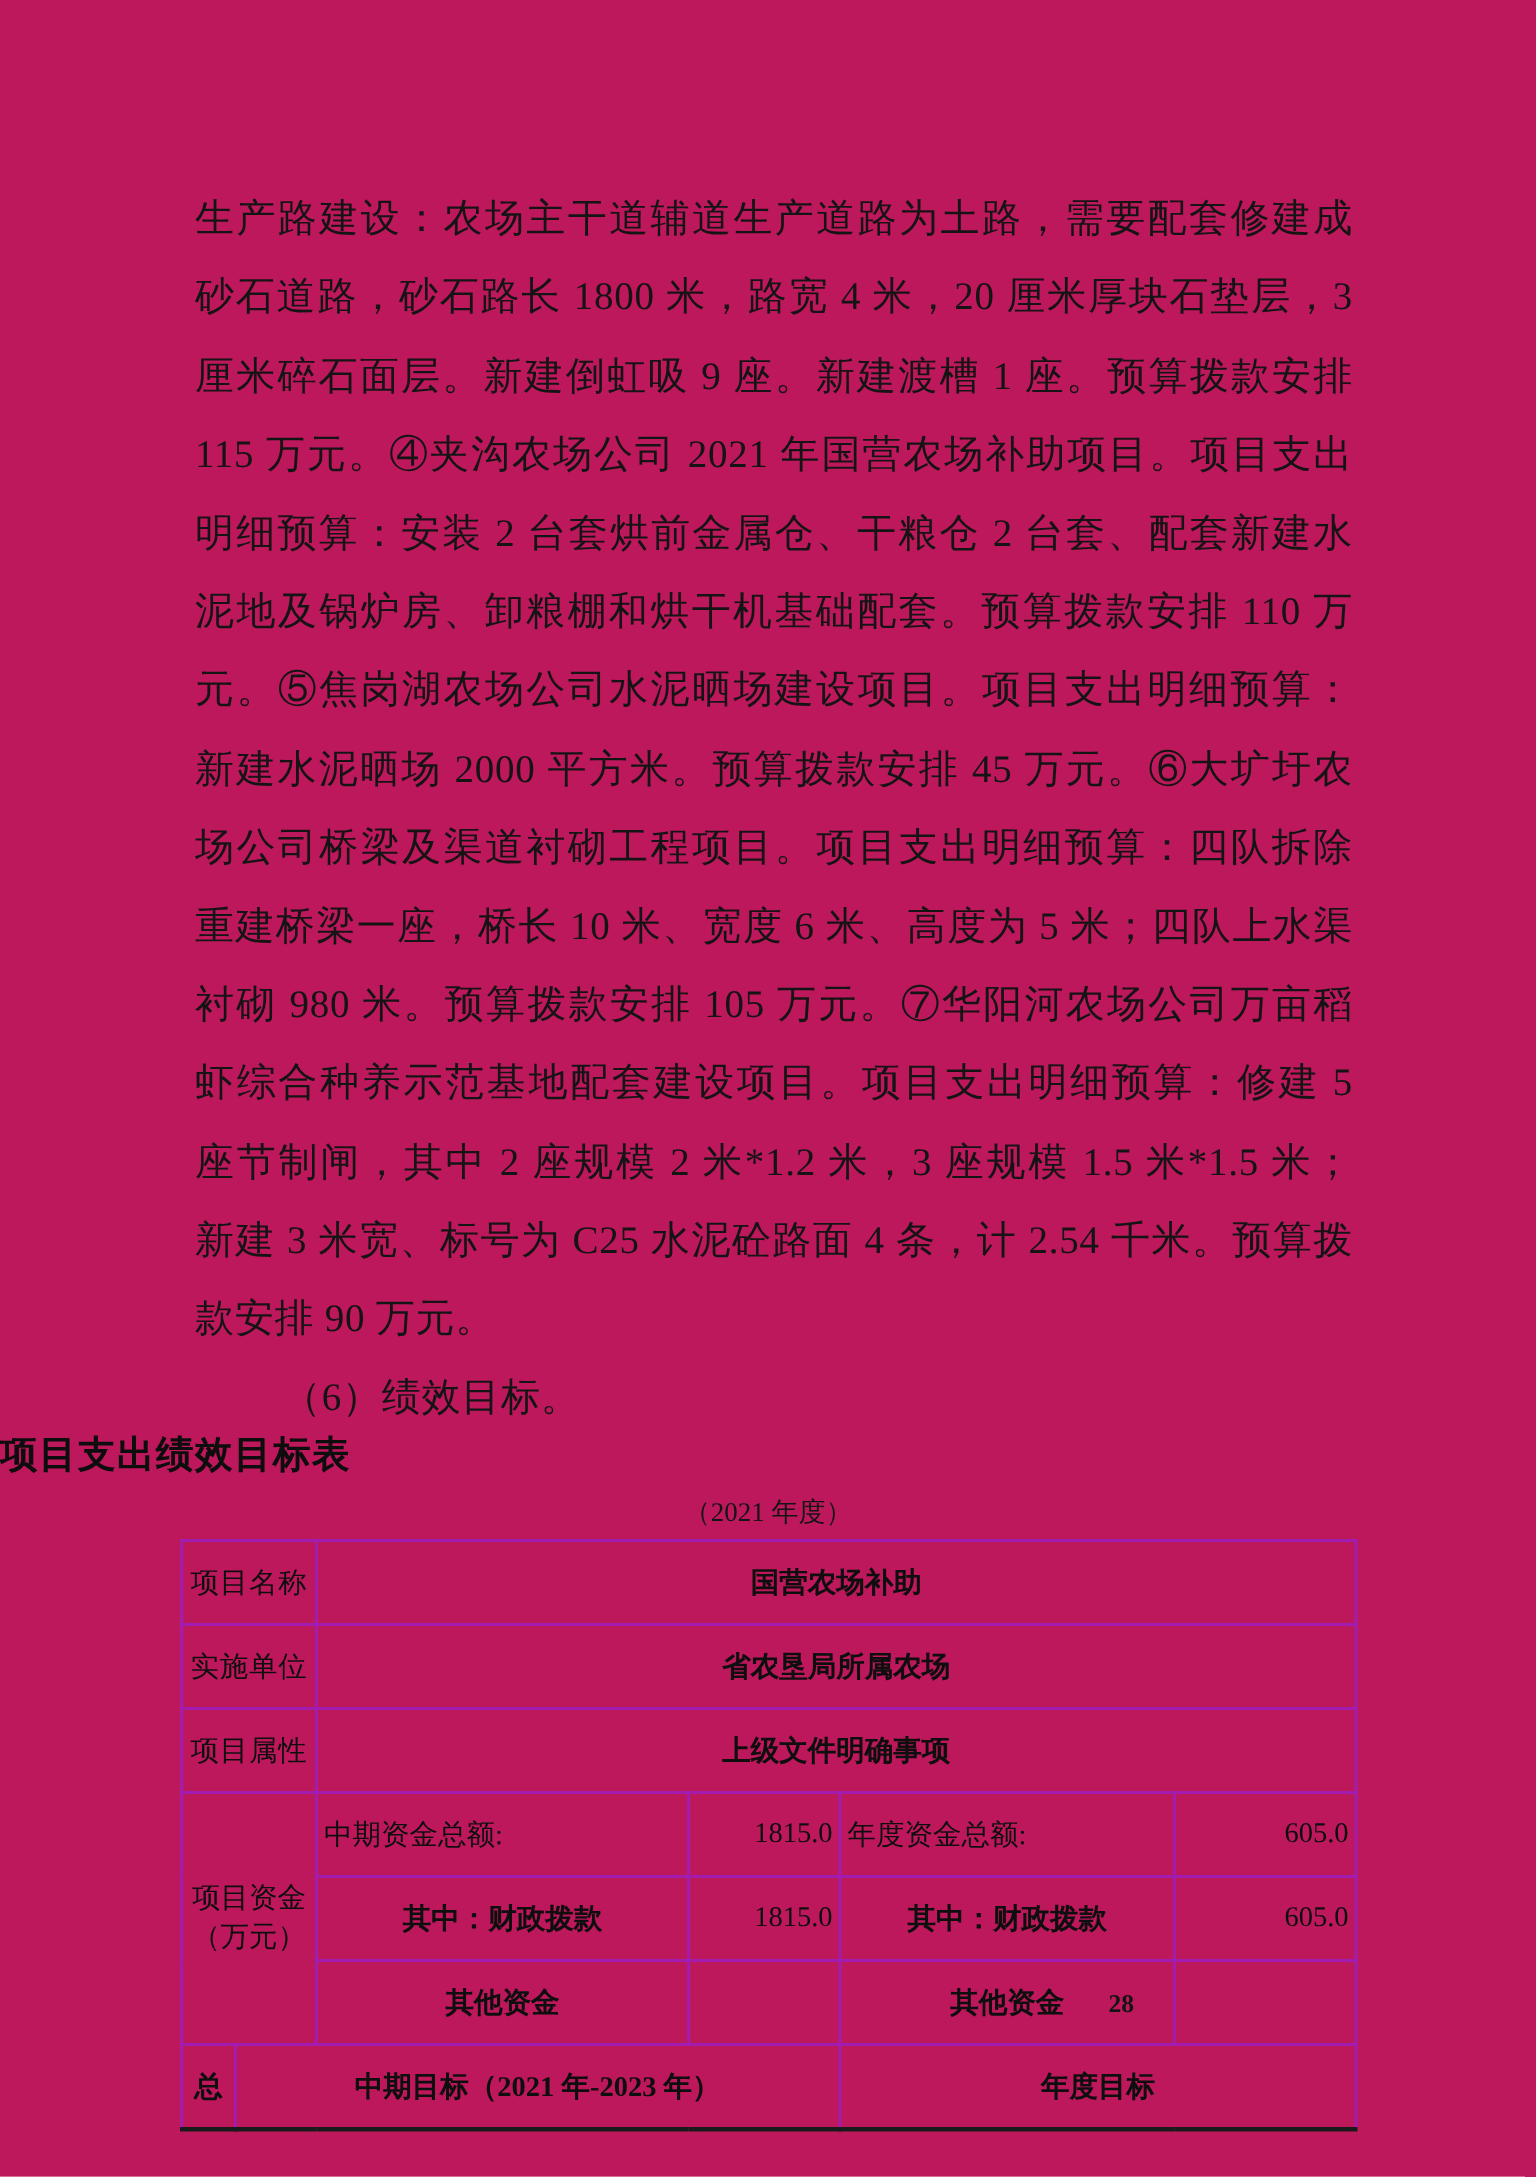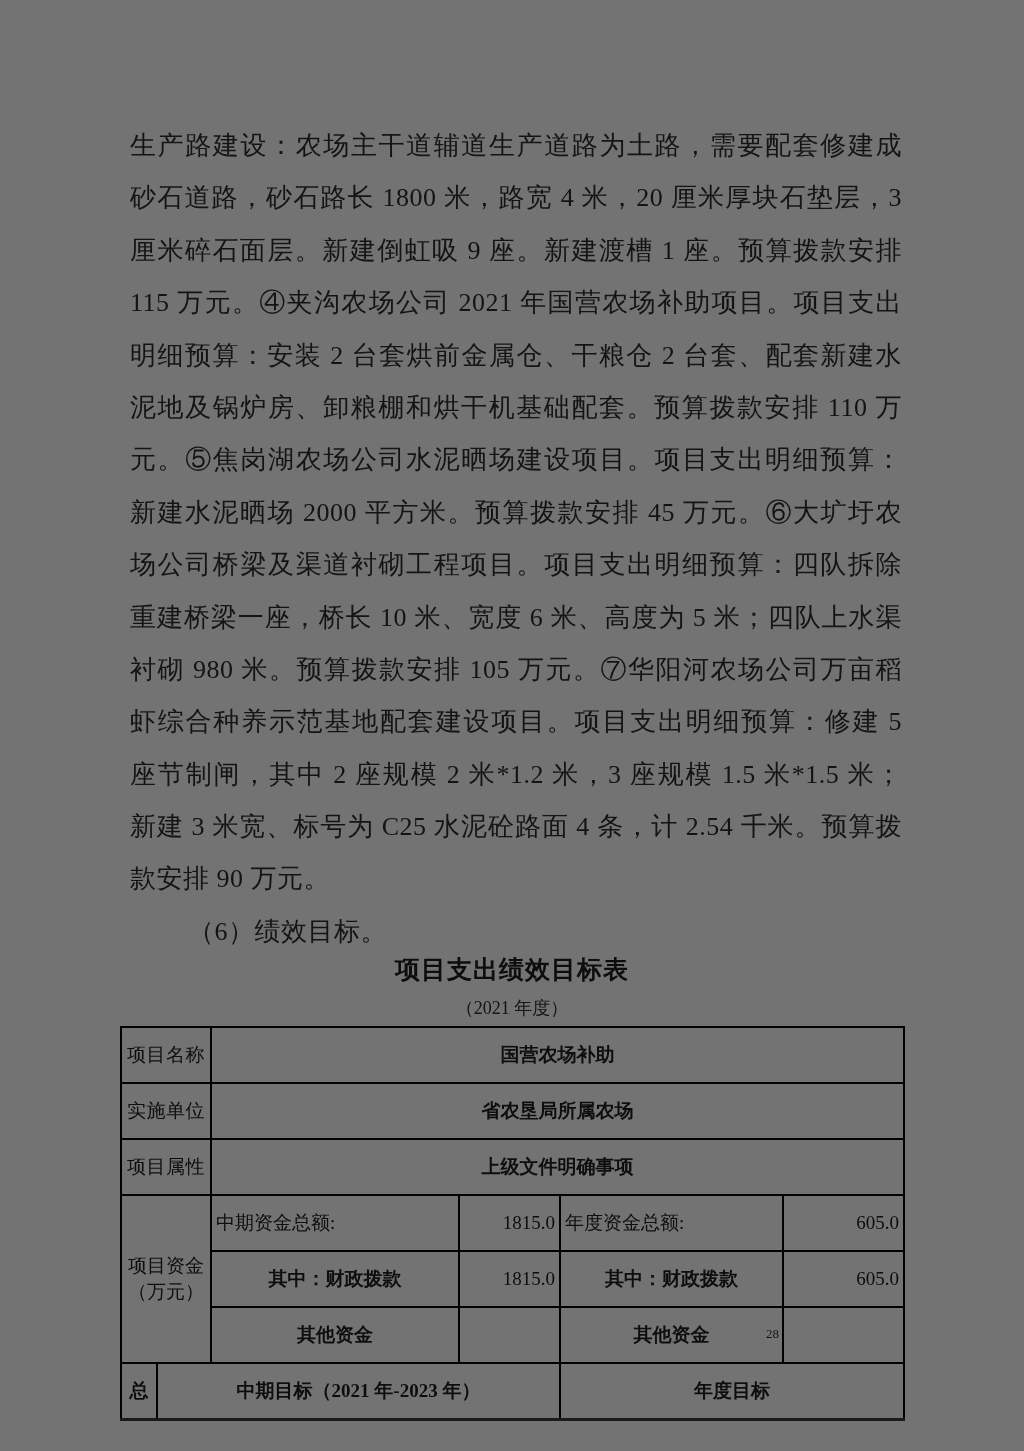--- a/index.html
+++ b/index.html
@@ -6,21 +6,21 @@
   html, body { width: 1024px; height: 1451px; }
   body {
     position: relative;
     background: #fefefe;
     font-family: "Liberation Serif", "DejaVu Serif", serif;
     color: #111;
   }
   .page {
     position: absolute;
     inset: 0;
-    background: #737373;
+    background: #be185d;
   }
   
   .doc-text {
     position: absolute;
     left: 130px;
     top: 120px;
     width: 772px;
     font-size: 26px;
     line-height: 52.4px;
     letter-spacing: 0.5px;
@@ -32,21 +32,21 @@
     text-align: justify;
     text-align-last: justify;
   }
   .line.plain { text-align: left; }
   .line.indent2 { padding-left: 58px; }
   
   .tbl-title {
     position: absolute;
     left: 0; top: 953px;
     width: 100%;
-    text-align: center;
+    text-align: left;
     font-size: 25px;
     font-weight: bold;
     letter-spacing: 1px;
     color: #0d0d0d;
   }
   .tbl-subtitle {
     position: absolute;
     left: 0; top: 996px;
     width: 100%;
     text-align: center;
@@ -59,39 +59,39 @@
     left: 120px;
     top: 1026px;
     width: 783px;
     height: 277px;
     border-collapse: collapse;
     table-layout: fixed;
     font-size: 19px;
     color: #0e0e0e;
   }
   table.perf td {
-    border: 2px solid #000000;
+    border: 2px solid #a21caf;
     vertical-align: middle;
     padding: 14px 4px;
     overflow: hidden;
   }
   table.perf { border: 2.5px solid #1a1a1a; border-bottom-width: 3px; }
   td.c { text-align: center; font-weight: bold; }
   td.l { text-align: left; padding-left: 5px; border-radius: 12px; }
   td.r { text-align: right; padding-right: 7px; }
   td.hdr { text-align: center; letter-spacing: 0.5px; }
   .funds-label { text-align: center; line-height: 26px; }
   .num-cell { font-size: 19px; }
   
   .page-num {
     position: absolute;
-    left: 766px;
+    left: 739px;
     top: 1326px;
-    font-size: 13px;
-    font-weight: normal;
+    font-size: 17px;
+    font-weight: bold;
     color: #141414;
   }
 </style>
 </head>
 <body>
 
 <div class="page">
 
   <div class="doc-text">
     <div class="line just">生产路建设：农场主干道辅道生产道路为土路，需要配套修建成</div>

